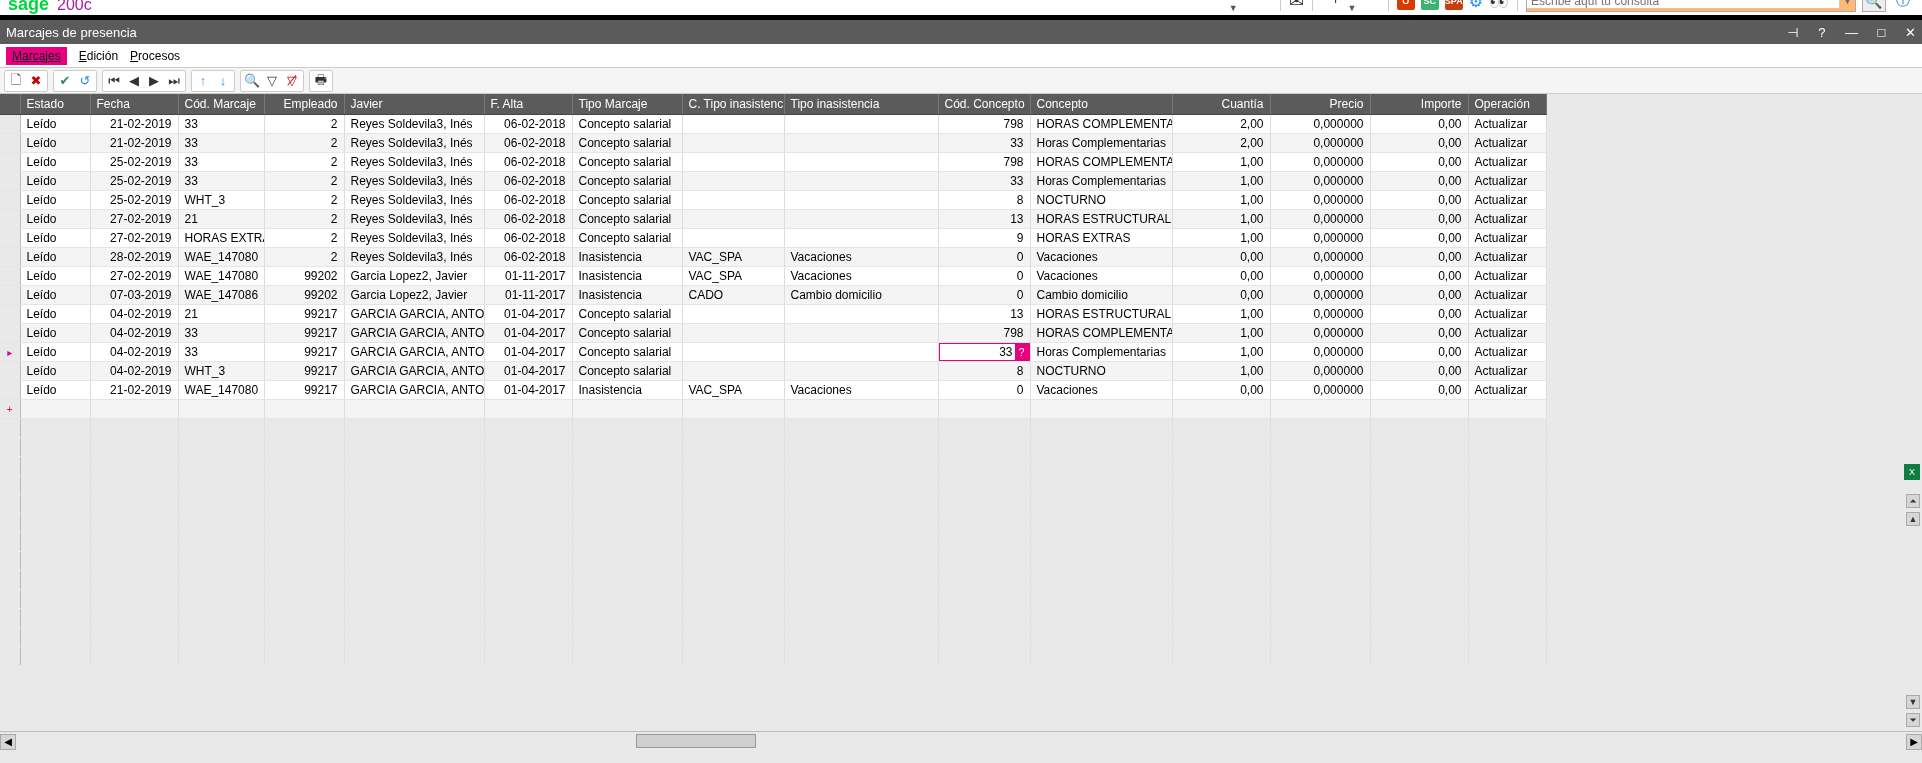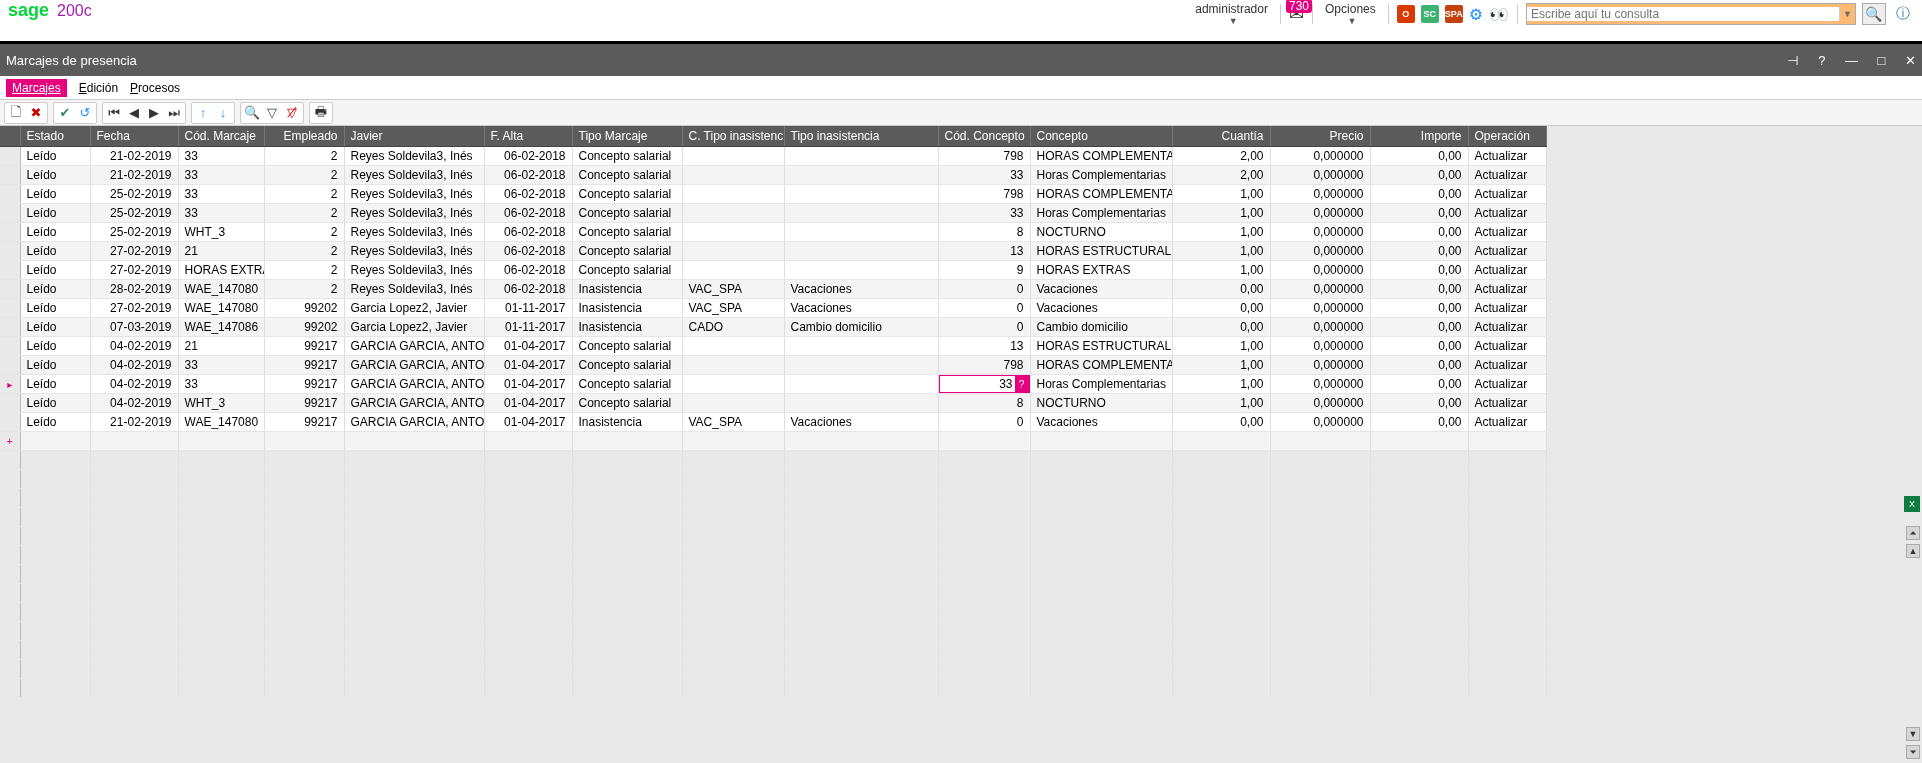--- a/index.html
+++ b/index.html
@@ -1,19 +1,19 @@
 <!DOCTYPE html>
 <html><head>
 <meta charset="utf-8">
 <style>
   * { box-sizing: border-box; margin:0; padding:0; font-family: "Segoe UI", Arial, sans-serif; }
   body { width:1922px; height:763px; background:#e9e9e9; overflow:hidden; font-size:12px; }
 
   
-  .topbar { height:44px; background:#fff; border-bottom:3px solid #000000; display:flex; align-items:flex-start; padding:0 8px; justify-content:space-between;}
+  .topbar { height:20px; background:#fff; border-bottom:5px solid #000000; display:flex; align-items:flex-end; padding:0 8px; justify-content:space-between;}
   .topbar-left { display:flex; align-items:center; gap:4px;}
   .logo-sage { font-weight:bold; font-size:18px; color:#00d639;}
   .logo-200c { font-size:16px; color:#a21caf; margin-left:4px;}
   .topbar-right { display:flex; align-items:center; gap:6px;}
   .tb-item { display:flex; align-items:center; color:#333; padding:2px 4px; cursor:pointer; font-size:12px;flex-direction:column;}
   .tb-item .caret { font-size:9px; margin-left:3px; color:#555;}
   .sep { width:1px; height:20px; background:#ccc; margin:0 2px;}
   .sq { width:18px; height:18px; display:flex; align-items:center; justify-content:center; color:#fff; font-size:9px; font-weight:bold; border-radius:2px; cursor:pointer;}
   .sq.o365 { background:#d83b01;}
   .sq.sc { background:#3cb371;}
@@ -23,28 +23,28 @@
   .mail-wrap { position:relative; cursor:pointer; }
   .mail-icon { font-size:18px; color:#333; }
   .mail-badge { position:absolute; top:-4px; right:-8px; background:#e6007e; color:#fff; font-size:12px; padding:0 3px; border-radius:3px;}
   .search-box { width:330px; height:22px; border:1px solid #aaa; background:#fdba74; display:flex; align-items:center; }
   .search-box input { flex:1; border:none; outline:none; font-size:12px; padding:0 4px; color:#888;}
   .search-box .drop { width:16px; text-align:center; color:#666; font-size:9px; border-left:1px solid #ccc; cursor:pointer;}
   .search-btn { width:24px; height:22px; border:1px solid #aaa; background:#eee; display:flex; align-items:center; justify-content:center; cursor:pointer; font-size:14px;}
   .help-btn { width:22px; height:22px; display:flex; align-items:center;justify-content:center; color:#2a7ab0; font-size:14px; cursor:pointer;}
 
   
-  .win-header { height:24px; background:#5b5b5b; color:#fff; display:flex; align-items:center; justify-content:space-between; padding:16px 6px; font-size:13px;}
+  .win-header { height:24px; background:#5b5b5b; color:#fff; display:flex; align-items:center; justify-content:space-between; padding:8px 6px; font-size:13px;}
   .win-header-right span { margin-left:8px; cursor:pointer; font-size:13px;}
 
   
   .menubar { height:24px; background:#fff; display:flex; align-items:center; padding:0 6px; border-bottom:1px solid #ccc; gap:12px;}
   .menubar .mitem { font-size:12px; cursor:pointer; }
   .menubar .mitem u { text-decoration:underline; }
-  .menubar .mitem.active { background:#e6007e; color:#ffffff; padding:2px 6px; text-decoration:underline;}
+  .menubar .mitem.active { background:#e6007e; color:#0f172a; padding:2px 6px; text-decoration:underline;}
 
   
   .toolbar { height:26px; background:#f5f5f5; border-bottom:1px solid #ccc; display:flex; align-items:center; padding:0 4px; gap:2px;}
   .tbtn { width:20px; height:20px; display:flex; align-items:center; justify-content:center; font-size:13px; cursor:pointer; color:#333;}
   .tgroup { display:flex; align-items:center; border:1px solid #ccc; border-radius:2px; padding:0 1px; margin-right:3px; background:#fff;}
   .tbtn.green { color:#2e8b57;}
   .tbtn.red { color:#c00;}
   .tbtn.blue { color:#1e90ff;}
 
   

